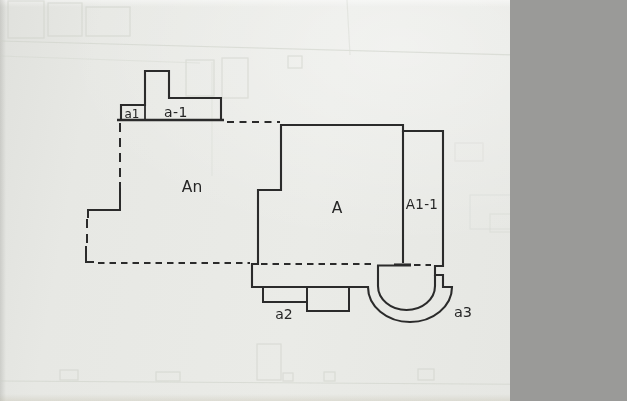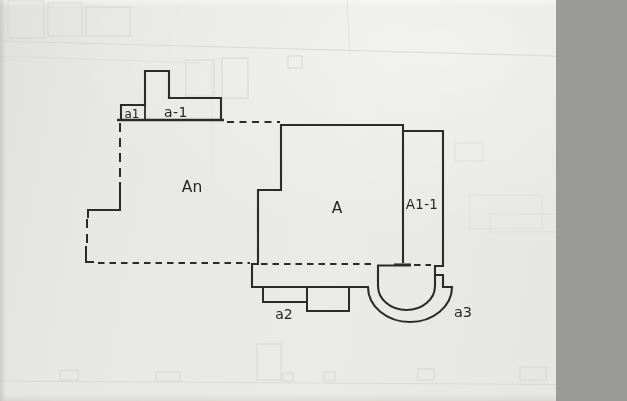--- a/index.html
+++ b/index.html
@@ -1,18 +1,18 @@
 <!DOCTYPE html>
 <html><head>
 <meta charset="utf-8">
 <style>
   html,body{margin:0;padding:0;background:#9a9a98;}
   .page{
     position:relative;
-    width:556px;height:401px;
+    width:510px;height:401px;
     overflow:hidden;
     font-family:"DejaVu Sans","Liberation Sans",sans-serif;
     background:
       radial-gradient(120% 90% at 78% 12%, rgba(255,255,255,.38) 0%, rgba(255,255,255,0) 55%),
       linear-gradient(100deg, #e0e1dd 0%, #e7e8e4 18%, #eaebe7 60%, #e6e7e3 100%),
       #e7e8e4;
   }
   .edge-left{position:absolute;left:0;top:0;width:6px;height:100%;
     background:linear-gradient(90deg,rgba(120,120,115,.22),rgba(120,120,115,0));}
   .edge-top{position:absolute;left:0;top:0;width:100%;height:7px;

